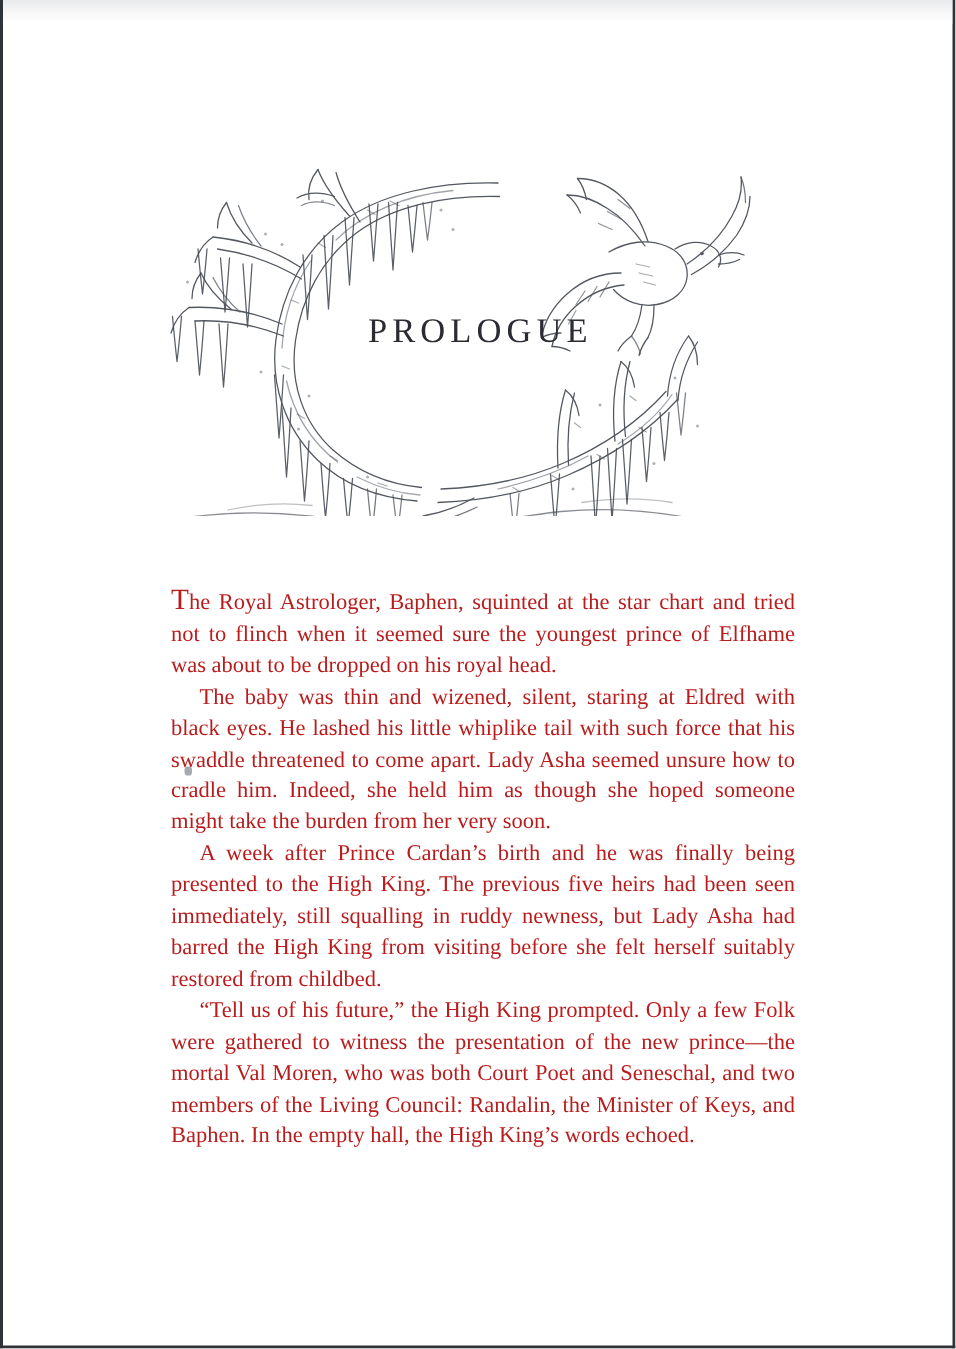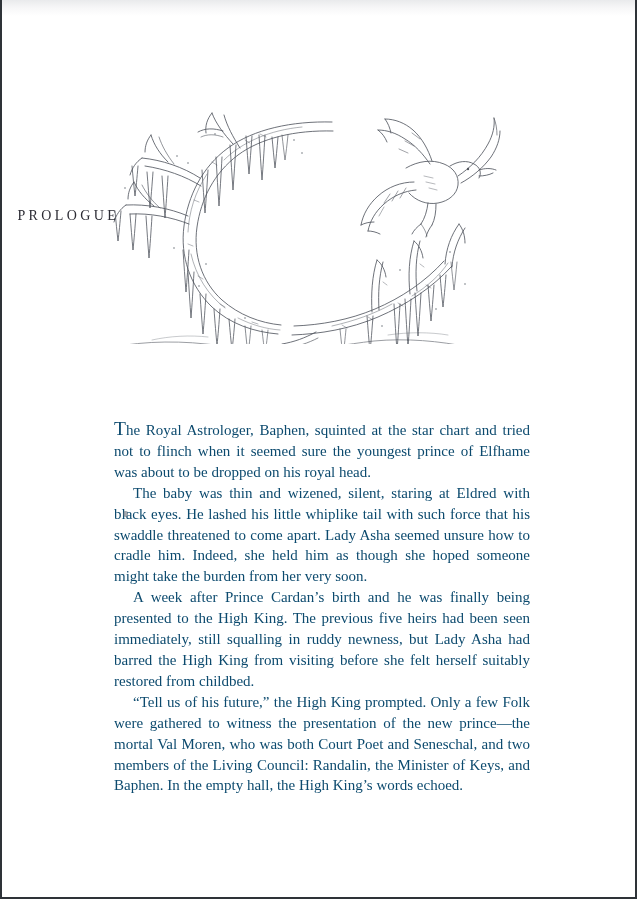--- a/index.html
+++ b/index.html
@@ -41,46 +41,45 @@
     height: 240px;
   }
   #chapter-head svg {
     display: block;
     width: 637px;
     height: 240px;
   }
 
   #prologue-title {
     position: absolute;
-    left: 12px;
+    left: 0;
     right: 0;
     top: 208px;
-    text-align: left;
+    text-align: center;
     font-family: "Liberation Serif", "DejaVu Serif", serif;
-    font-size: 14px;
+    font-size: 23px;
     letter-spacing: 3.4px;
     color: #2b2b33;
     text-indent: 3.4px;
     font-weight: 400;
   }
 
   
   #bodytext {
     position: absolute;
     left: 112px;
     top: 392px;
     width: 416px;
     font-size: 15px;
     line-height: 20.9px;
-    color: #0c4a6e;
+    color: #b91c1c;
     text-align: justify;
     text-justify: inter-word;
     -webkit-hyphens: none;
     hyphens: none;
-    margin-top: 28px;
   }
   #bodytext p {
     margin: 0;
     text-indent: 19px;
   }
   #bodytext p.first {
     text-indent: 0;
   }
   #bodytext p.first .initial {
     font-size: 19.5px;

